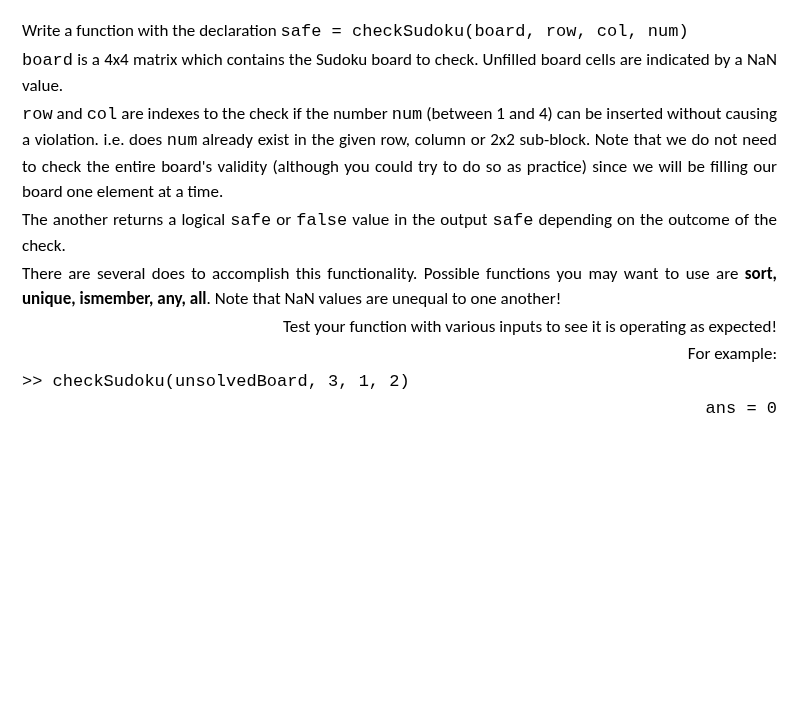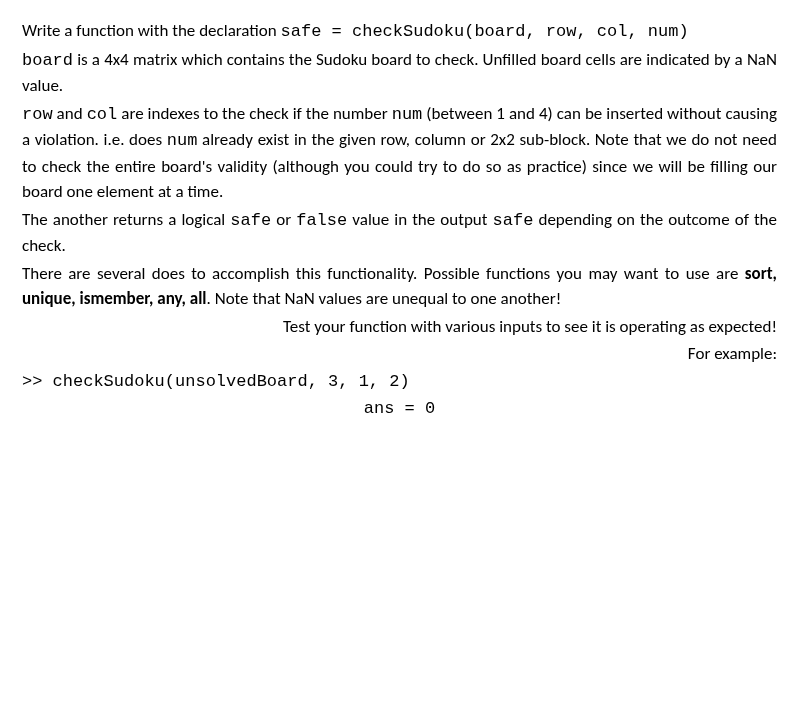--- a/index.html
+++ b/index.html
@@ -53,15 +53,15 @@
 </div>
 
 <div class="para" style="text-align:right">
   <span>For example:</span>
 </div>
 
 <div class="para indent code" style="text-align:left">
   <span>&gt;&gt; checkSudoku(unsolvedBoard, 3, 1, 2)</span>
 </div>
 
-<div class="para indent code" style="text-align:center">
+<div class="para indent code" style="text-align:right">
   <span>ans = 0</span>
 </div>
 
 </body></html>

